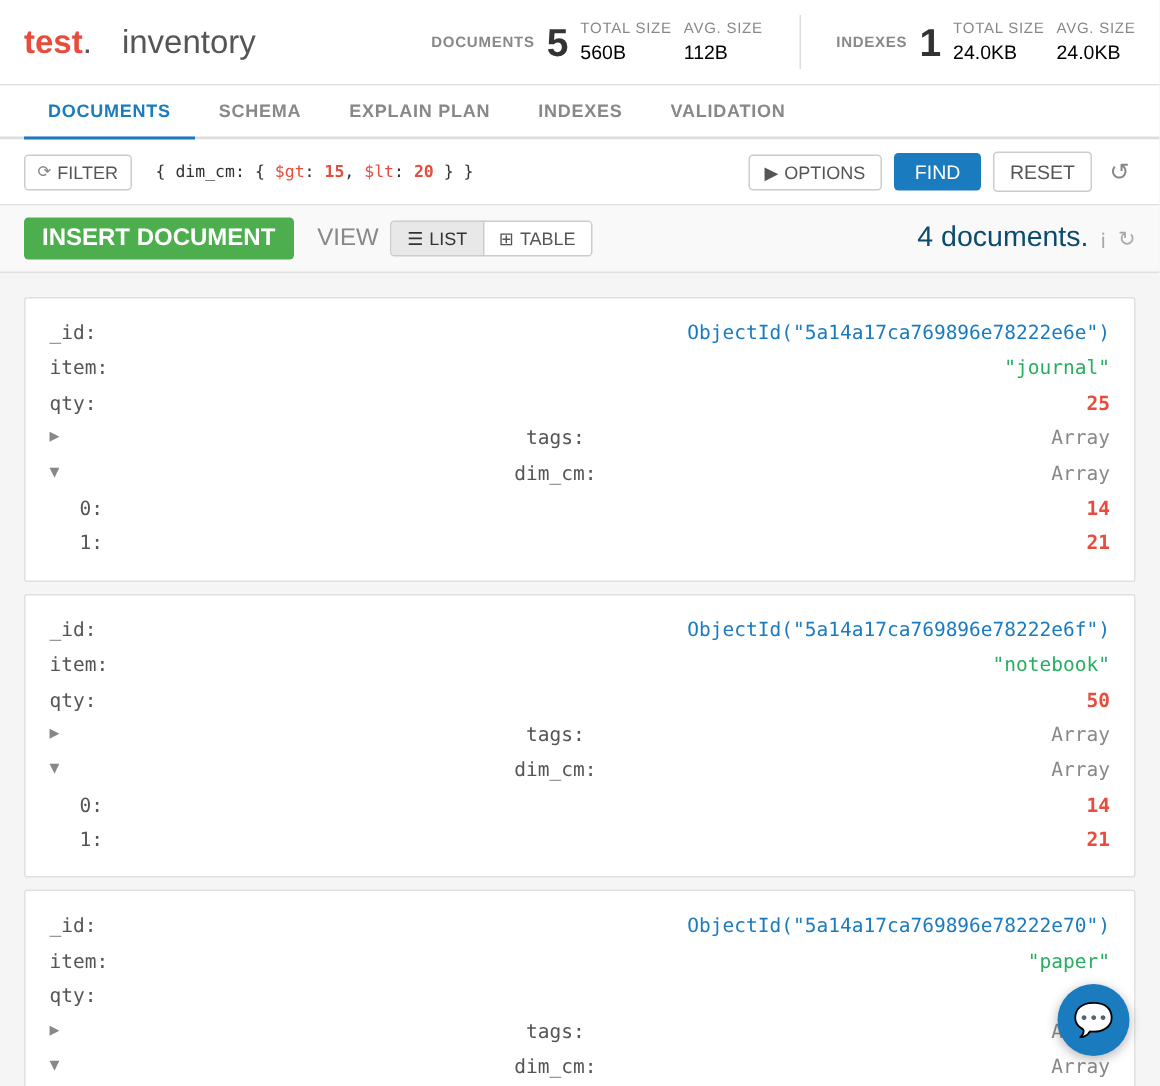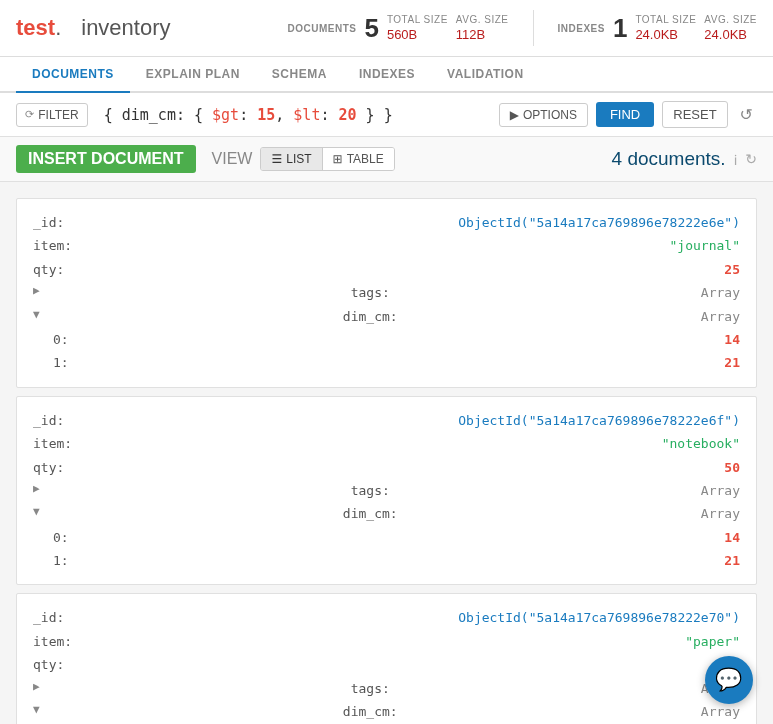--- a/index.html
+++ b/index.html
@@ -51,21 +51,21 @@
       gap: 2px;
     }
     .stat-sub-label {
       font-size: 10px;
       color: #888;
       text-transform: uppercase;
       letter-spacing: 0.5px;
     }
     .stat-sub-value {
       font-size: 13px;
-      color: #b91c1c;
+      color: #000000;
     }
     .stat-divider {
       width: 1px;
       height: 36px;
       background: #ddd;
     }
 
     
     .tabs {
       display: flex;
@@ -107,21 +107,21 @@
       border-radius: 3px;
       padding: 4px 8px;
       font-size: 12px;
       cursor: pointer;
       color: #555;
     }
     .filter-icon { color: #888; font-size: 11px; }
     .query-display {
       flex: 1;
       font-family: monospace;
-      font-size: 15px;
+      font-size: 11px;
       color: #333;
       padding: 4px 8px;
       background: #fff;
     }
     .query-display .key { color: #333; }
     .query-display .op { color: #e74c3c; }
     .query-display .num { color: #e74c3c; font-weight: bold; }
 
     .options-btn {
       display: flex;
@@ -304,22 +304,22 @@
       <div class="stat-sub">
         <span class="stat-sub-label">AVG. SIZE</span>
         <span class="stat-sub-value">24.0KB</span>
       </div>
     </div>
   </div>
 </div>
 
 <div class="tabs">
   <div class="tab active">DOCUMENTS</div>
+  <div class="tab">SCHEMA</div>
   <div class="tab">EXPLAIN PLAN</div>
-  <div class="tab">SCHEMA</div>
   <div class="tab">INDEXES</div>
   <div class="tab">VALIDATION</div>
 </div>
 
 <div class="toolbar">
   <button class="filter-btn">
     <span class="filter-icon">⟳</span>
     <span>FILTER</span>
   </button>
   <div class="query-display">

